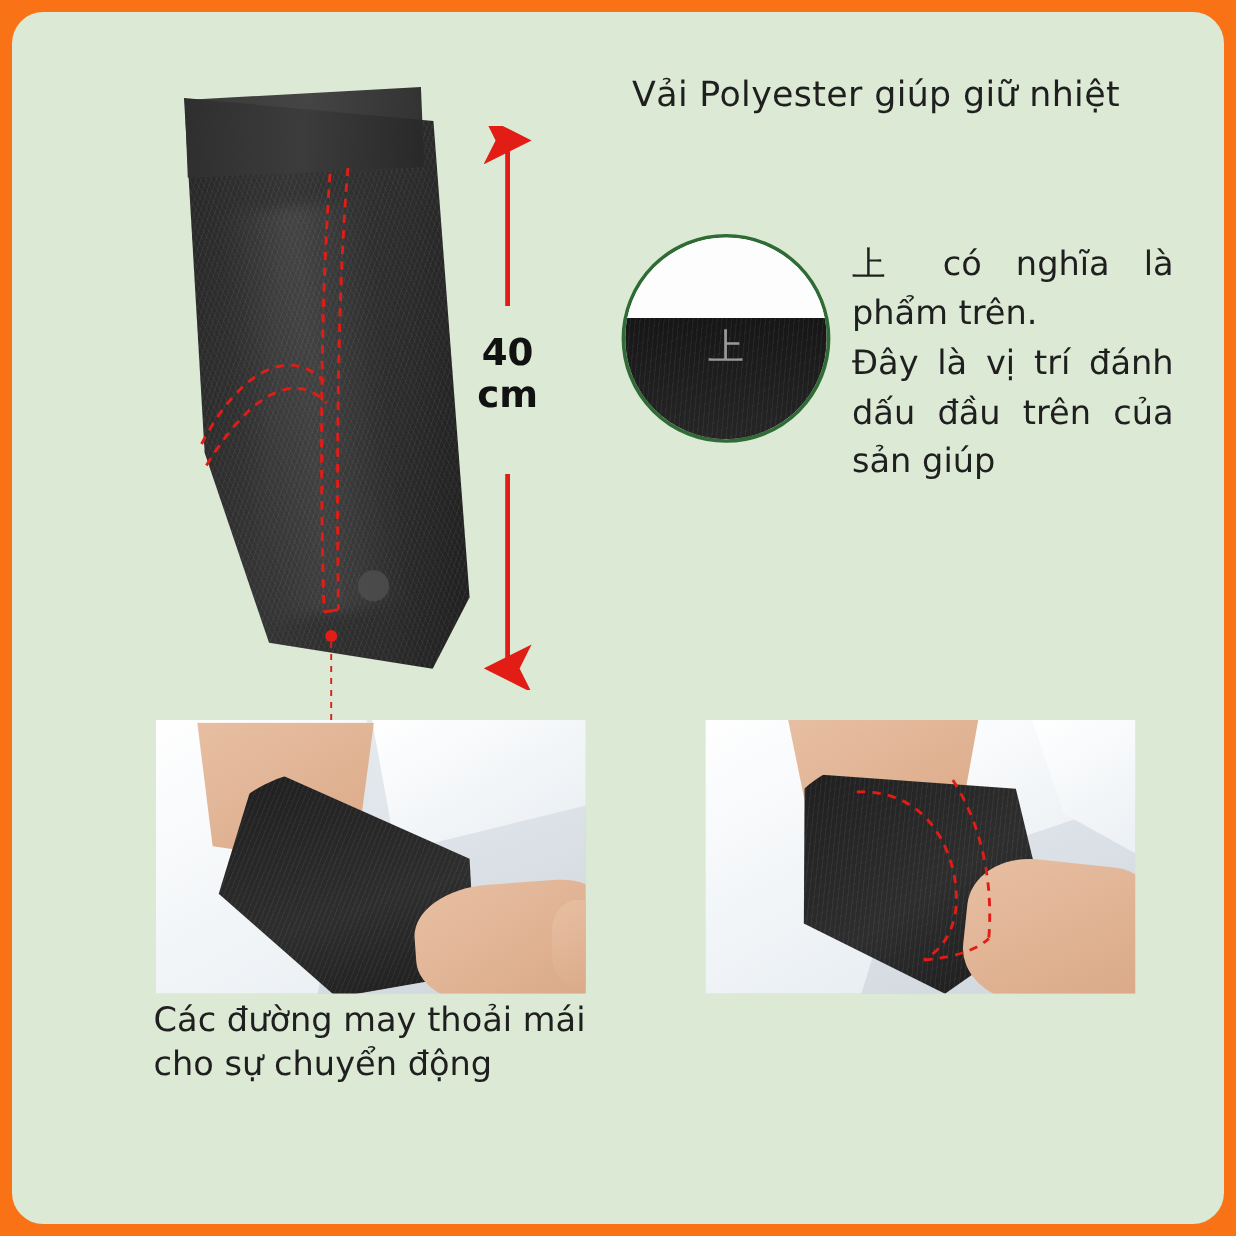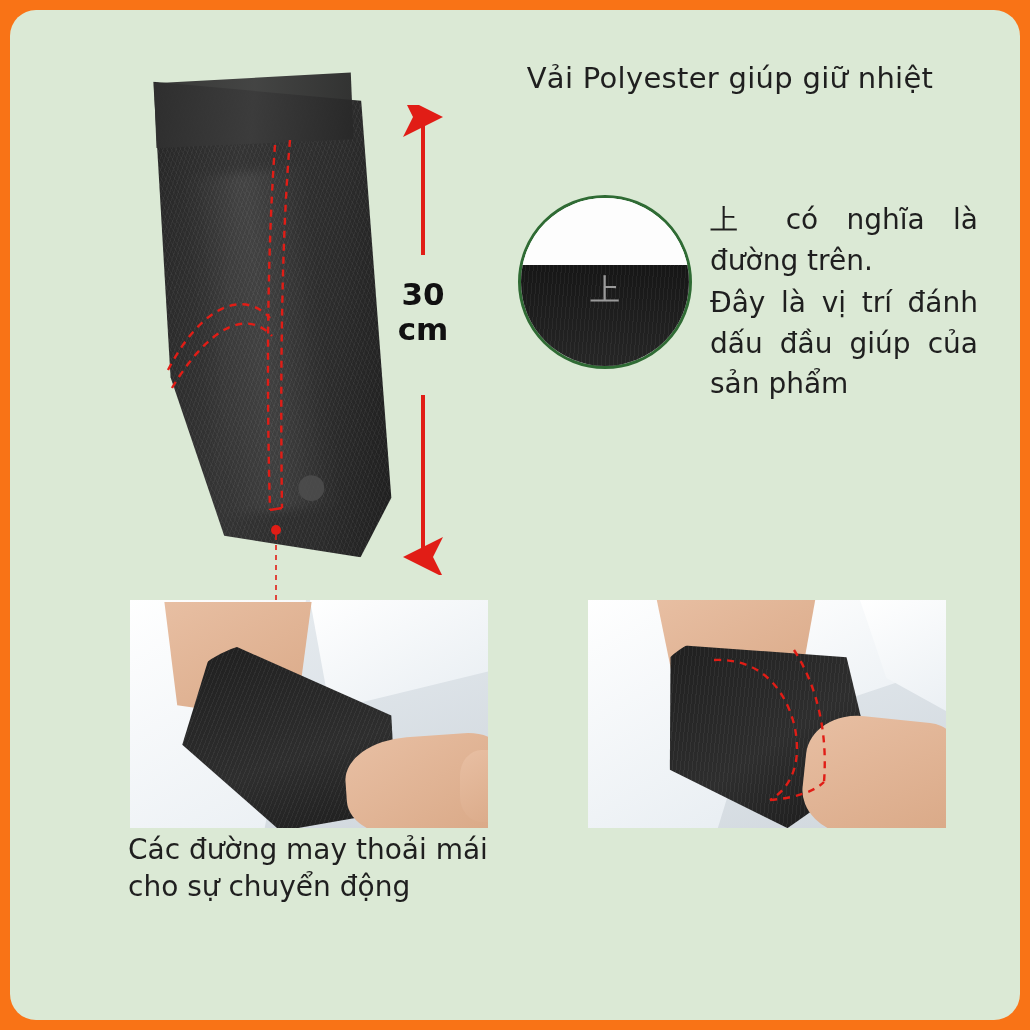--- a/index.html
+++ b/index.html
@@ -327,34 +327,34 @@
             <path d="M5 0 L10 10 L5 7.5 L0 10 Z" fill="#e11d16"></path>
           </marker>
           <marker id="arrDown" markerWidth="10" markerHeight="10" refX="5" refY="5" orient="auto">
             <path d="M5 10 L0 0 L5 2.5 L10 0 Z" fill="#e11d16"></path>
           </marker>
         </defs>
         <line x1="58" y1="12" x2="58" y2="150" stroke="#e11d16" stroke-width="4" marker-start="url(#arrUp)"></line>
         <line x1="58" y1="290" x2="58" y2="452" stroke="#e11d16" stroke-width="4" marker-end="url(#arrDown)"></line>
       </svg>
       <div class="measure-label">
-        <span>30</span><br>
+        <span>40</span><br>
         <span>cm</span>
       </div>
     </div>
 
     <div class="zoom-circle">
       <div class="zoom-top"></div>
       <div class="zoom-bottom"></div>
       <div class="zoom-mark">上</div>
     </div>
 
     <div class="right-text">
-      <p>上 có nghĩa là đường trên.</p>
-      <p>Đây là vị trí đánh dấu đầu giúp của sản phẩm</p>
+      <p>上 có nghĩa là phẩm trên.</p>
+      <p>Đây là vị trí đánh dấu đầu trên của sản giúp</p>
     </div>
 
     <div class="photo-card photo-left">
       <div class="photo-bg"></div>
       <div class="shirt l-shirt"></div>
       <div class="shirt l-shirt2"></div>
       <div class="skin l-upperarm"></div>
       <div class="brace l-brace"></div>
       <div class="skin l-forearm"></div>
       <div class="skin l-hand"></div>

